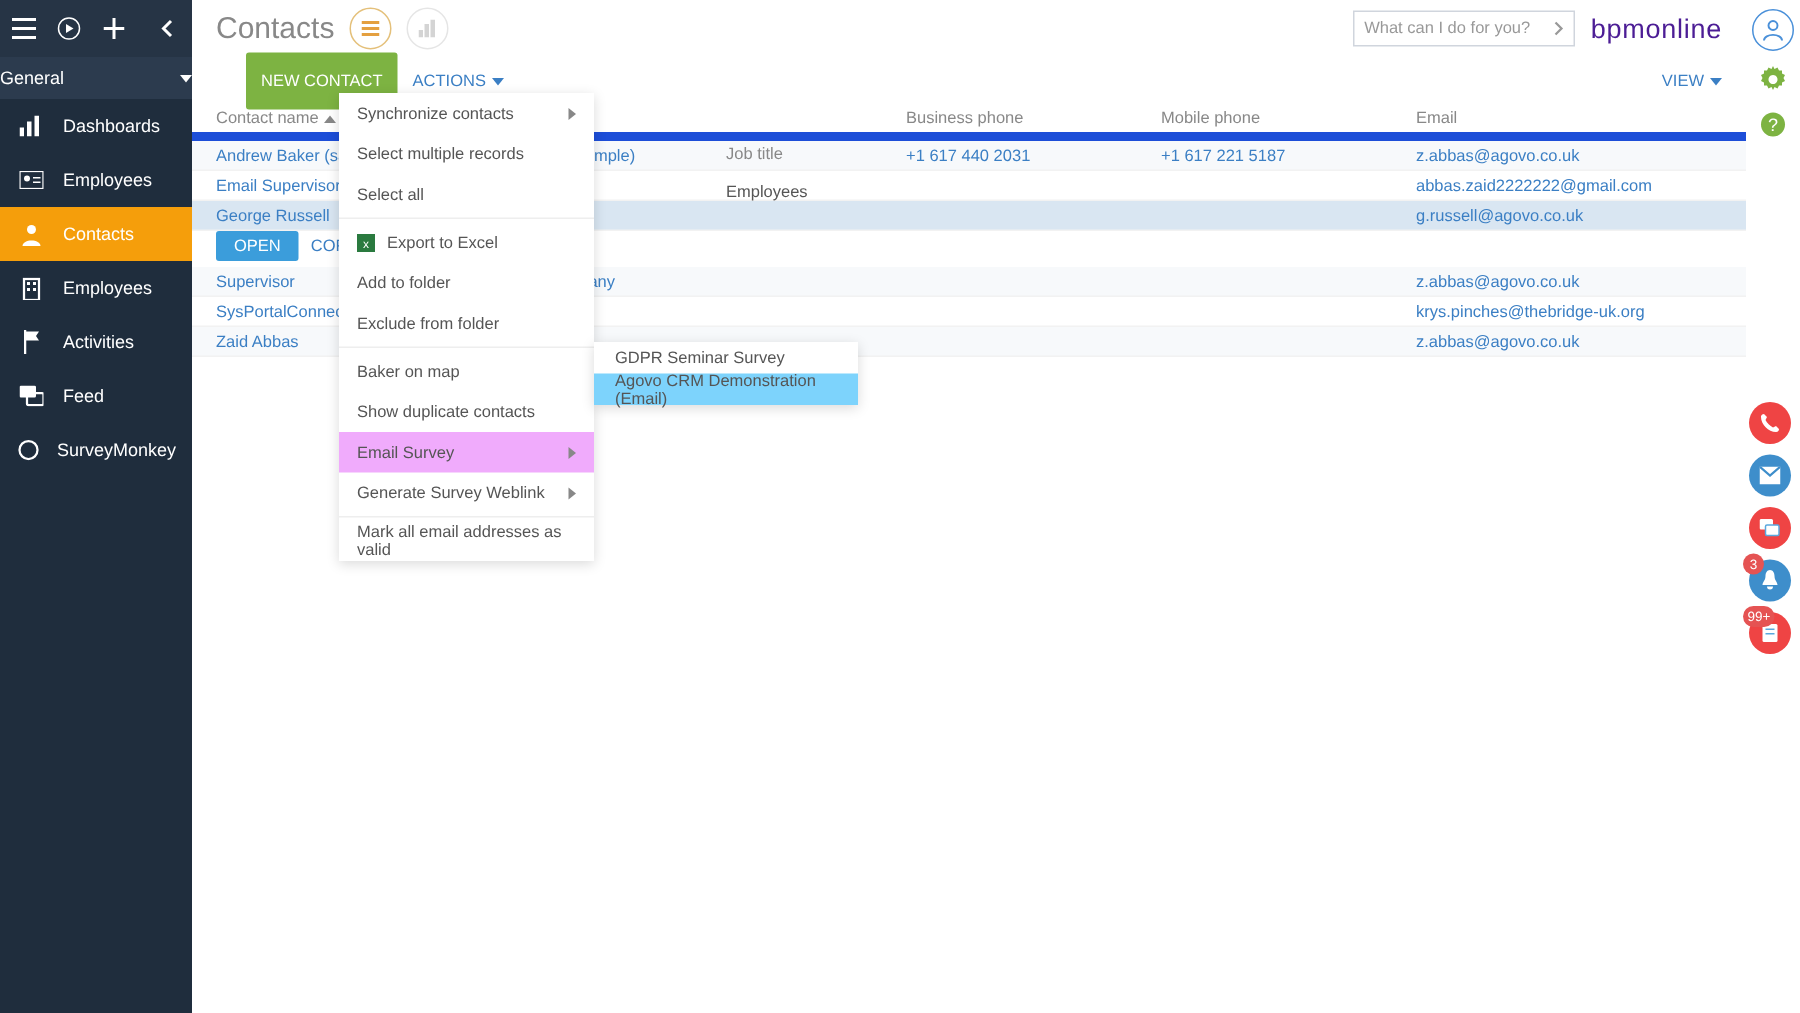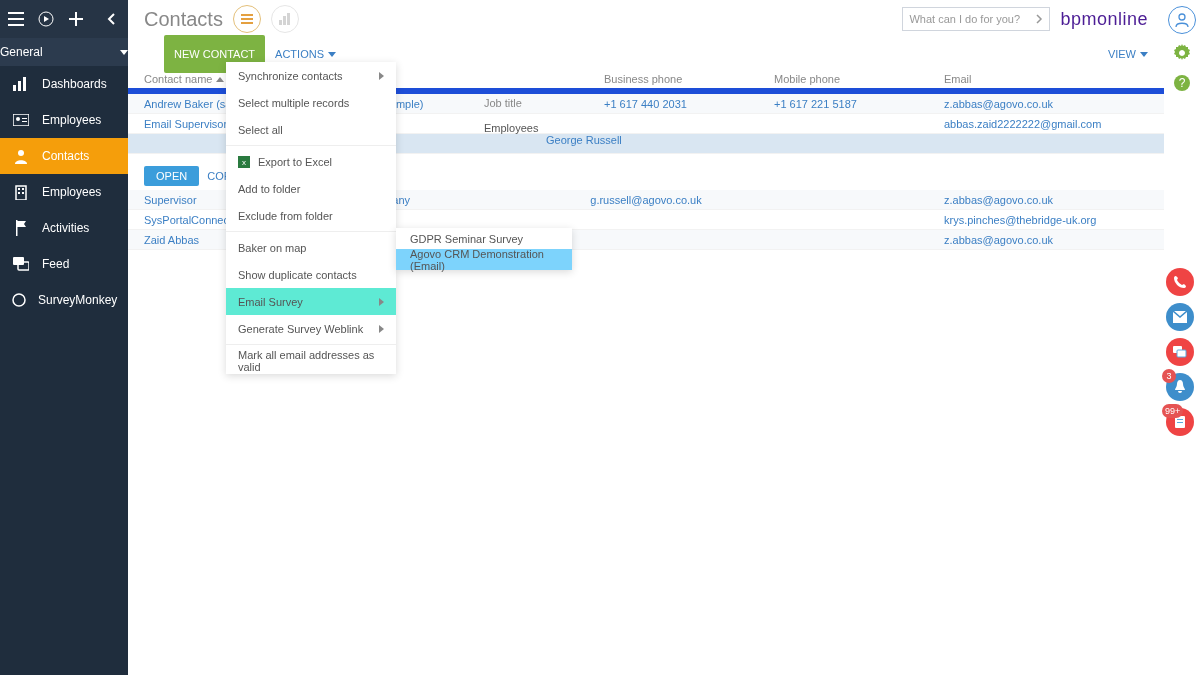--- a/index.html
+++ b/index.html
@@ -31,40 +31,40 @@
 .grid-head { display: flex; padding: 0 16px; height: 24px; align-items: center; font-size: 11px; color: #888; border-bottom: 6px solid #1d4ed8; }
 .col-name { width: 200px; display:flex; align-items:center; gap:4px;}
 .col-acc { width: 140px; }
 .col-job { width: 120px; margin-top: 48px; }
 .col-biz { width: 170px; }
 .col-mob { width: 170px; }
 .col-email { flex: 1; }
 
 .row { display: flex; padding: 0 16px; height: 20px; align-items: center; font-size: 11px; border-bottom: 1px solid #f2f2f2; }
 .row:nth-child(odd) { background: #f7f9fb; }
-.row.selected { background: #d9e6f2; flex-direction: column; }
+.row.selected { background: #d9e6f2; }
 .row .link { color: #3b7fc4; cursor: pointer; overflow: hidden; text-overflow: ellipsis; white-space: nowrap; }
 .row .txt { color: #555; }
-.row-actions { display: flex; gap: 8px; padding: 12px 16px 4px; align-items: center; }
+.row-actions { display: flex; gap: 8px; padding: 0 16px 4px; align-items: center; }
 .btn-open { background: #3b9ddb; color: #fff; border: none; height: 20px; padding: 0 12px; font-size: 11px; cursor: pointer; border-radius: 2px; }
 .btn-copy { background: none; border: none; color: #3b7fc4; font-size: 11px; cursor: pointer; }
 
 .right-rail { position: fixed; right: 0; top: 0; width: 36px; height: 675px; display: flex; flex-direction: column; align-items: center; }
 .avatar { width: 28px; height: 28px; border: 1px solid #4a90d9; border-radius: 50%; margin-top: 6px; display:flex; align-items:center; justify-content:center; }
 .rail-ico { width: 22px; height: 22px; margin-top: 8px; display:flex; align-items:center; justify-content:center; cursor:pointer; }
 .float-bubbles { position: fixed; right: 6px; top: 268px; display: flex; flex-direction: column; gap: 7px; }
 .bubble { width: 28px; height: 28px; border-radius: 50%; display: flex; align-items: center; justify-content: center; position: relative; cursor: pointer; }
 .bubble svg { fill: #fff; }
 .bubble.blue { background: #ef4444; }
 .bubble.blue2 { background: #3e8ecb; }
 .badge { position: absolute; top: -4px; left: -4px; background: #e55353; color: #fff; border-radius: 8px; font-size: 9px; min-width: 14px; height: 14px; display: flex; align-items: center; justify-content: center; padding: 0 3px; }
 
 .dropdown { position: absolute; left: 226px; top: 62px; width: 170px; background: #fff; box-shadow: 0 2px 8px rgba(0,0,0,.15); font-size: 11px; z-index: 10; }
 .dd-item { height: 27px; display: flex; align-items: center; justify-content: space-between; padding: 0 12px; cursor: pointer; color: #555; }
-.dd-item:hover, .dd-item.hover { background: #5eead4; }
+.dd-item:hover, .dd-item.hover { background: #f0abfc; }
 .dd-item .arrow { color: #888; font-size: 9px; }
 .dd-sep { border-top: 1px solid #eee; margin: 2px 0; }
 .dd-ico-row { display:flex; align-items:center; gap:8px; }
 
 .submenu { position: absolute; left: 396px; top: 228px; width: 176px; background: #fff; box-shadow: 0 2px 8px rgba(0,0,0,.15); font-size: 11px; z-index: 11; }
 .sub-item { height: 21px; display: flex; align-items: center; padding: 0 14px; cursor: pointer; color: #555; }
 .sub-item.hover { background: #7dd3fc; }
 
 .caret-down { width:0; height:0; border-left:4px solid transparent; border-right:4px solid transparent; border-top:5px solid currentColor; }
 .caret-up { width:0; height:0; border-left:4px solid transparent; border-right:4px solid transparent; border-bottom:5px solid currentColor; }

